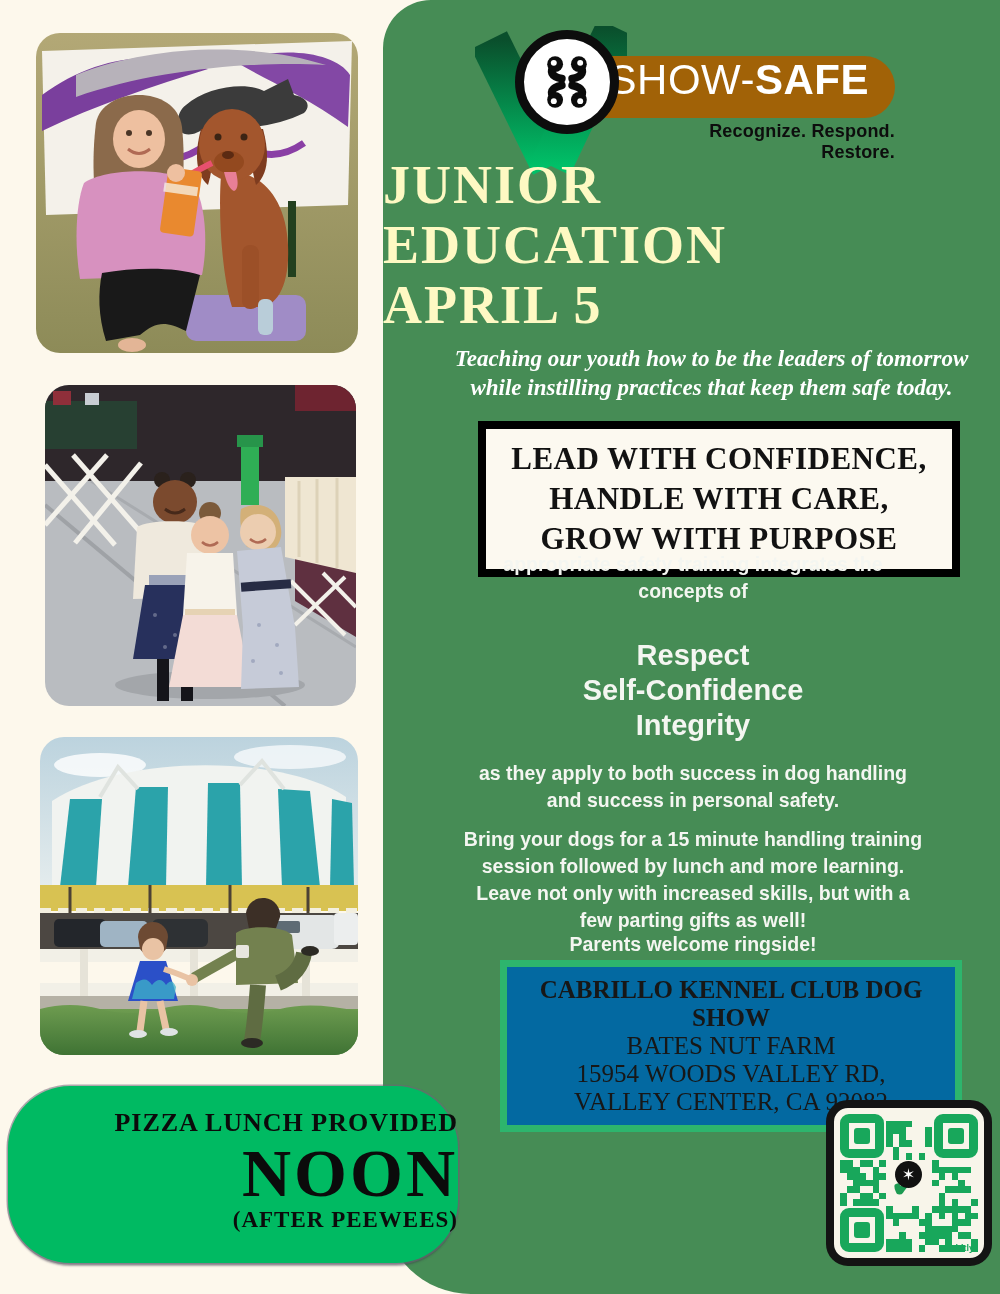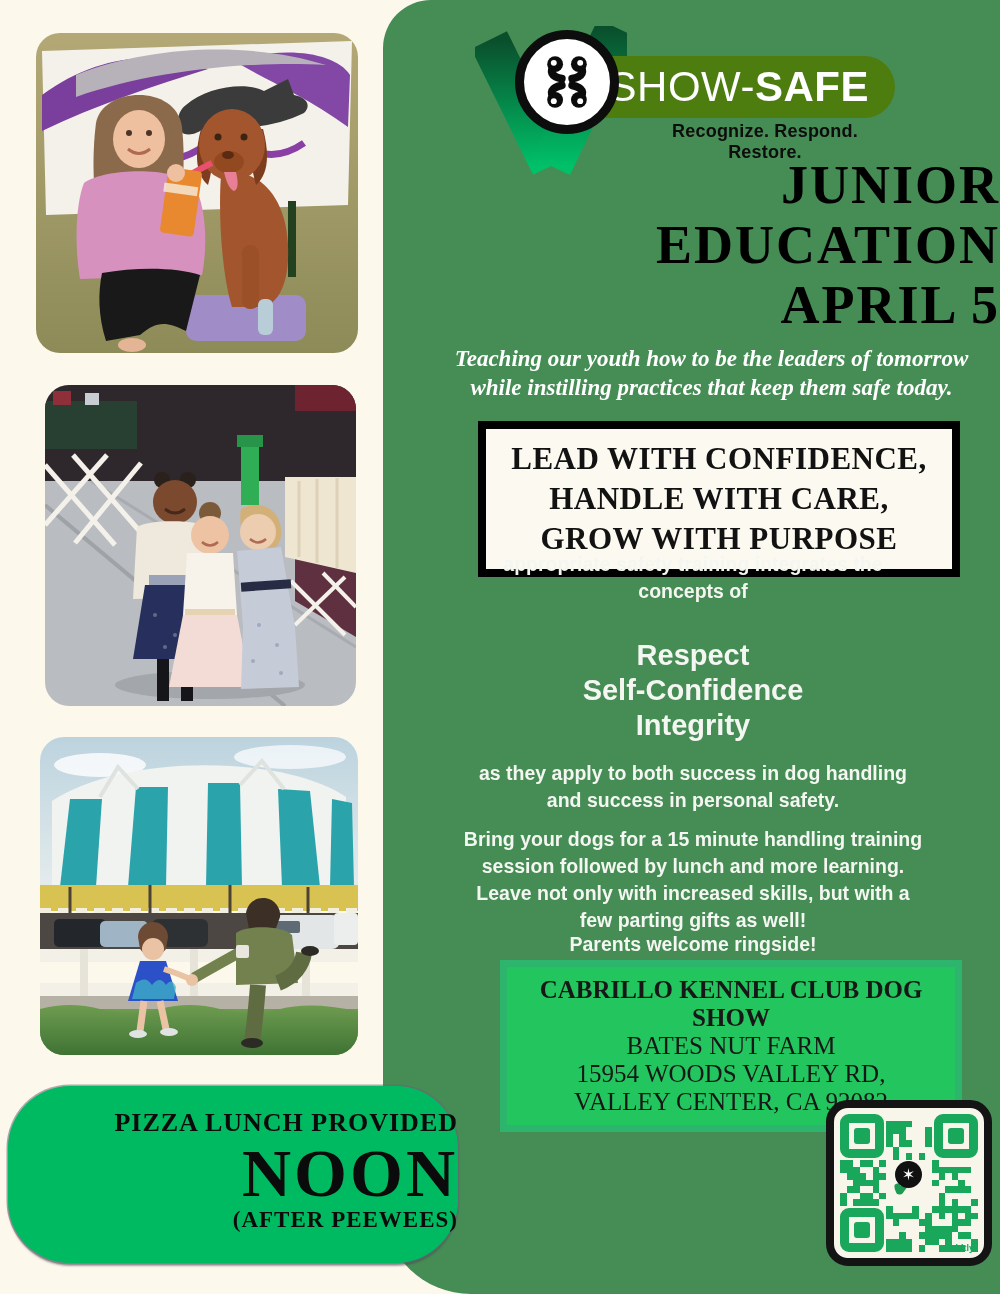--- a/index.html
+++ b/index.html
@@ -5,42 +5,42 @@
   html,body{margin:0;padding:0;}
   body{font-family:"Liberation Sans",sans-serif;}
   .page{position:relative;width:1000px;height:1294px;background:#fdf8ec;overflow:hidden;}
 
   
   .green-panel{position:absolute;left:383px;top:0;width:617px;height:1294px;
     background:#468c55;border-radius:48px 0 0 88px;}
 
   
   .checkmark-svg{position:absolute;left:92px;top:26px;width:152px;height:152px;}
-  .logo-pill{position:absolute;left:178px;top:56px;width:334px;height:62px;background:#4d7c0f;
-    border-radius:32px;display:flex;align-items:center;justify-content:flex-end;padding-right:26px;box-sizing:border-box;}
+  .logo-pill{position:absolute;left:178px;top:56px;width:334px;height:62px;background:#a16207;
+    border-radius:32px;display:flex;justify-content:flex-end;padding-right:26px;box-sizing:border-box;}
   .logo-pill .brand{color:#ffffff;font-size:42px;letter-spacing:.5px;white-space:nowrap;}
   .brand-prefix{font-weight:500;}
   .brand-suffix{font-weight:800;}
   .logo-circle{position:absolute;left:132px;top:30px;width:104px;height:104px;background:#ffffff;
     border:9px solid #0d0d0d;border-radius:50%;box-sizing:border-box;display:flex;align-items:center;justify-content:center;}
-  .logo-tagline{position:absolute;left:252px;top:121px;width:260px;text-align:center;
+  .logo-tagline{position:absolute;left:252px;top:121px;width:260px;text-align:right;
     color:#0d0d0d;font-weight:800;font-size:18px;letter-spacing:.2px;}
 
   
-  .title-block{position:absolute;left:0;right:0;top:155px;text-align:right;color:#000000;
-    font-family:"Liberation Serif",serif;font-weight:700;font-size:54px;line-height:60px;letter-spacing:2px;padding-left:48px;}
+  .title-block{position:absolute;left:0;right:0;top:155px;text-align:left;color:#fef9c3;
+    font-family:"Liberation Serif",serif;font-weight:700;font-size:54px;line-height:60px;letter-spacing:2px;}
   .subtitle{position:absolute;left:40px;right:0;top:344px;text-align:center;color:#ffffff;
     font-family:"Liberation Serif",serif;font-style:italic;font-weight:700;font-size:23px;line-height:29px;}
 
   
   .lead-box{position:absolute;left:95px;top:421px;width:482px;box-sizing:border-box;
     border:8px solid #000000;background:#fcf9f0;padding:10px 6px;text-align:center;
     font-family:"Liberation Serif",serif;font-weight:700;font-size:31px;line-height:40px;color:#121212;letter-spacing:.5px;}
   .venue-box{position:absolute;left:117px;top:960px;width:462px;box-sizing:border-box;
-    border:7px solid #2db56d;background:#22c55e;padding:9px 4px;text-align:center;
+    border:7px solid #2db56d;background:#0369a1;padding:9px 4px;text-align:center;
     font-family:"Liberation Serif",serif;font-size:25px;line-height:28px;color:#171717;}
   .venue-box .v-bold{font-weight:700;}
 
   
   .copy{position:absolute;left:80px;width:460px;text-align:center;color:#f4f6f1;
     font-weight:700;font-size:19.5px;line-height:27px;}
   .copy-intro{top:551px;}
   .values-block{position:absolute;left:80px;width:460px;top:638px;text-align:center;color:#f4f6f1;
     font-weight:700;font-size:29px;line-height:35px;}
   .copy-apply{top:760px;}

